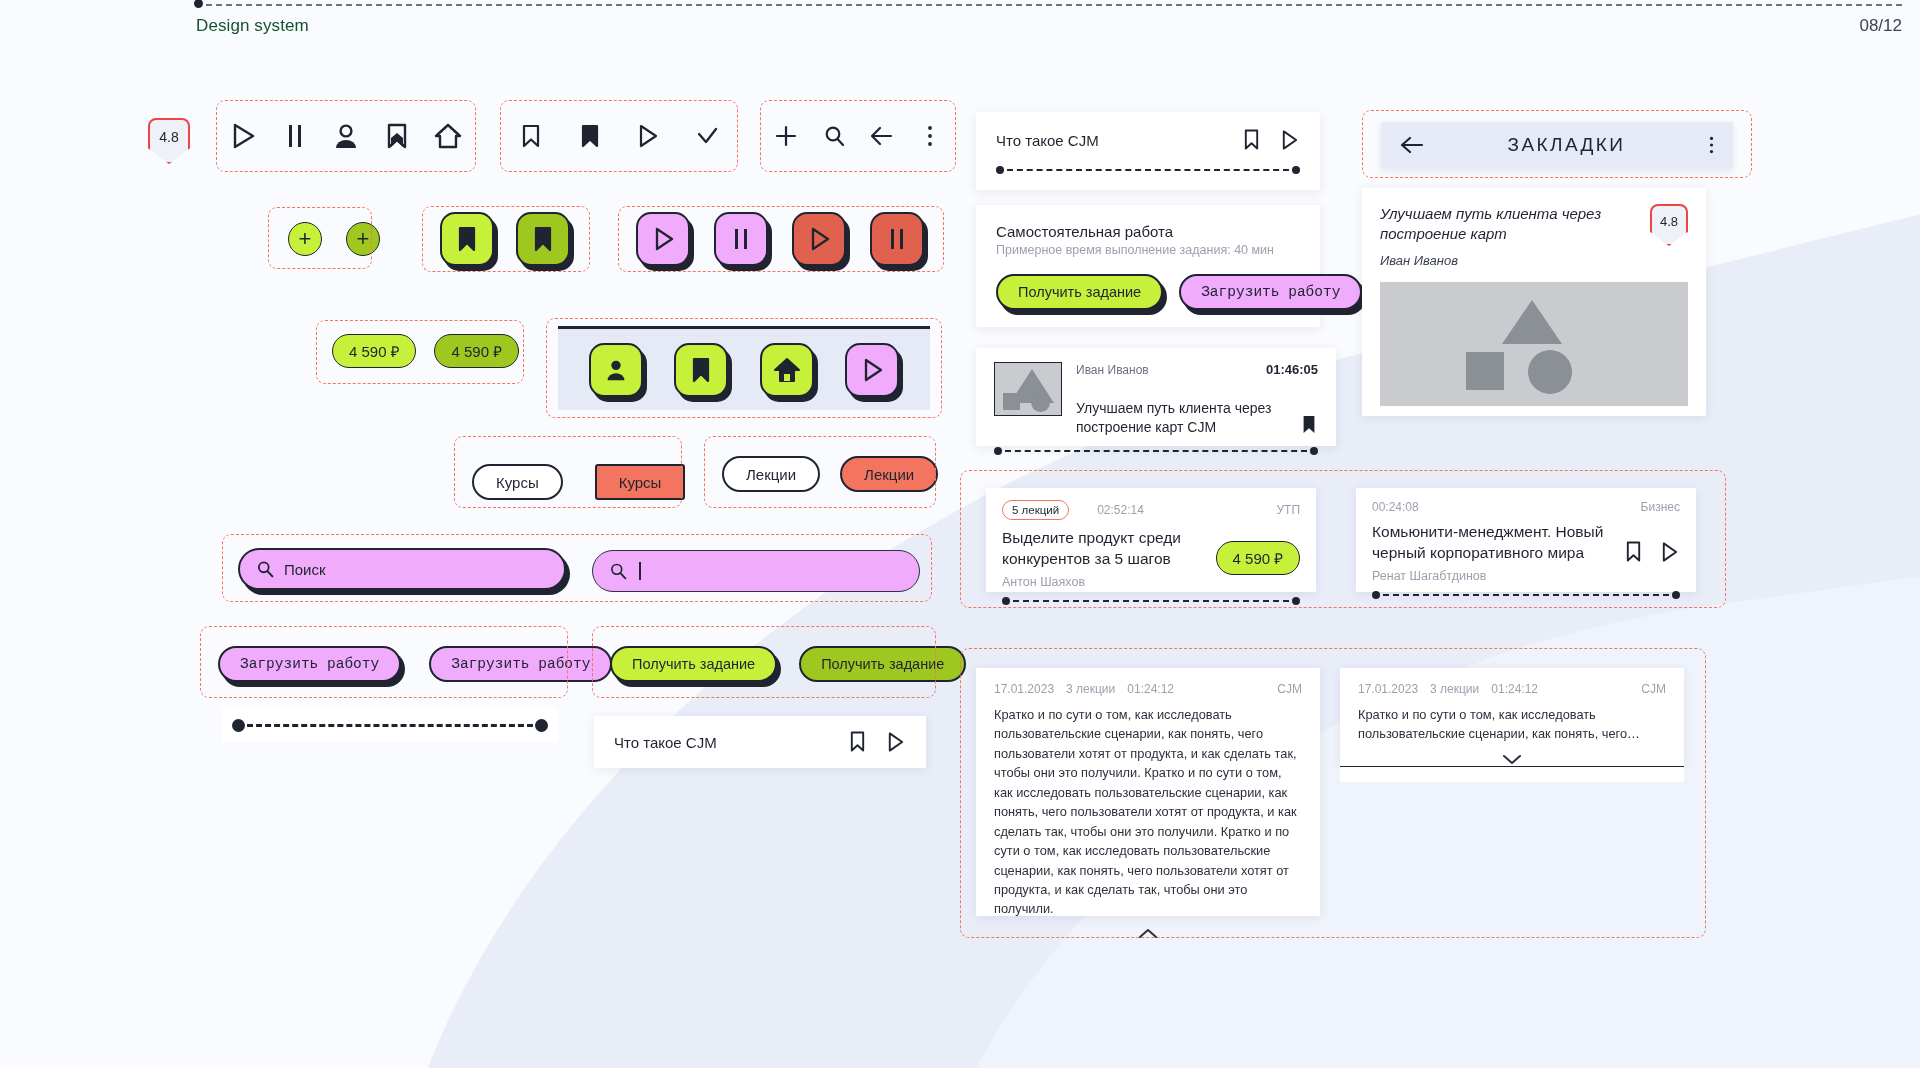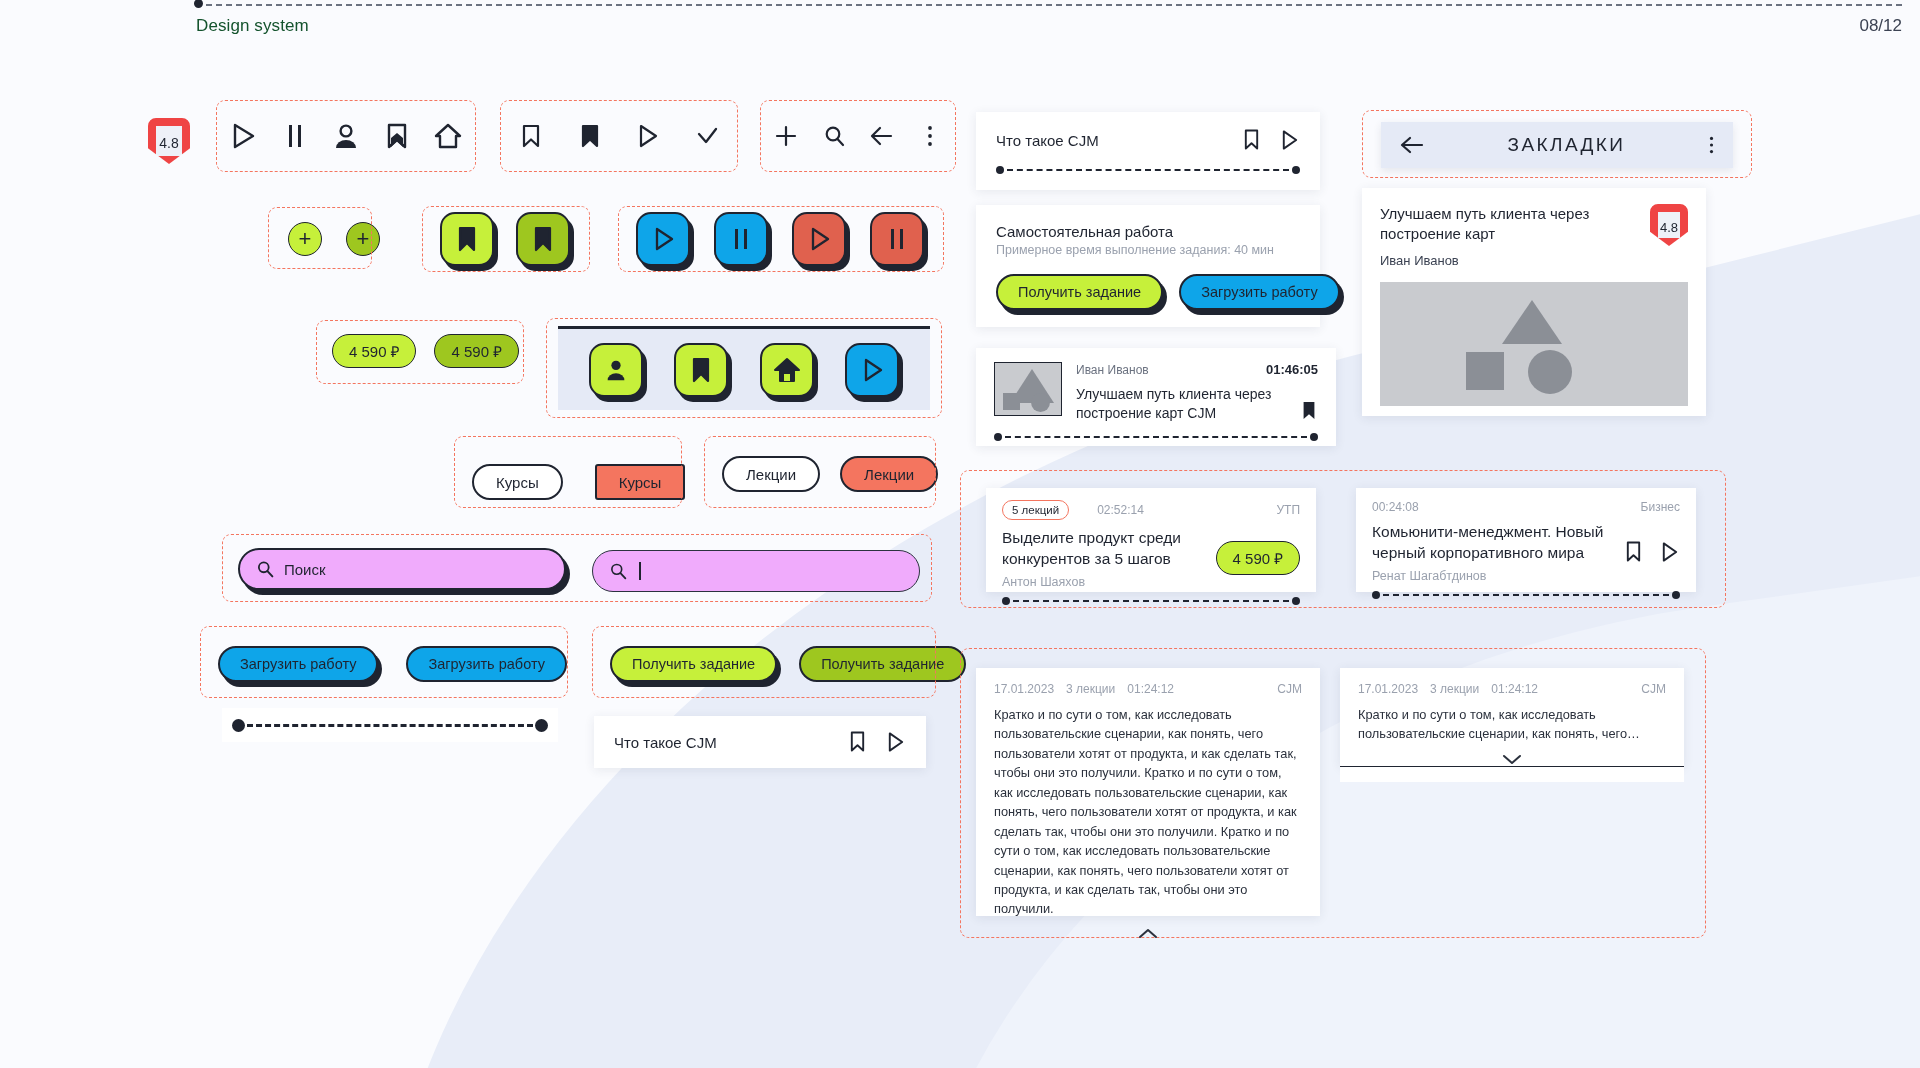--- a/index.html
+++ b/index.html
@@ -74,21 +74,21 @@
 
   
   .ico { display: inline-block; line-height: 0; }
   .ico svg { display: block; }
 
   
   .rating-shield {
     position: relative;
     width: 42px; height: 46px;
     background: #eef1f8;
-    border: 8px solid #ef4444;
+    border: 2px solid #ef4444;
     clip-path: polygon(0 0, 100% 0, 100% 66%, 50% 100%, 0 66%);
     display: flex; align-items: flex-start; justify-content: center;
     font-size: 14px; color: #1f2430;
     padding-top: 9px;
     border-radius: 8px;
   }
 
   
   .toolbar {
     position: absolute;
@@ -115,21 +115,21 @@
   .sqbtn {
     width: 54px; height: 54px;
     border: 2.2px solid #1f2430;
     border-radius: 15px;
     display: flex; align-items: center; justify-content: center;
     cursor: pointer;
   }
   .sh-hard { box-shadow: 4px 5px 0 #1f2430; }
   .bg-green-l { background: #c6f03a; }
   .bg-green-d { background: #9ec71f; }
-  .bg-red-l   { background: #0ea5e9; }
+  .bg-red-l   { background: #f0abfc; font-family: Liberation Mono, monospace; }
   .bg-red-d   { background: #e0614e; }
 
   .price-pill {
     height: 34px; padding: 0 16px;
     border: 1.8px solid #1f2430; border-radius: 18px;
     display: flex; align-items: center; justify-content: center;
     font-size: 15px; color: #1f2430; white-space: nowrap;
     cursor: pointer;
   }
 
@@ -591,21 +591,21 @@
       <div class="thumb" style="width:68px; height:54px;">
         <span class="tri" style="left:15px; top:6px;"></span>
         <span class="sq" style="left:8px; top:30px; width:17px; height:17px;"></span>
         <span class="cir" style="left:36px; top:30px; width:19px; height:19px;"></span>
       </div>
       <div style="flex:1; min-width:0;">
         <div class="row-between">
           <span class="meta-dark">Иван Иванов</span>
           <span style="font-size:13px; color:#1f2430; font-weight:600;">01:46:05</span>
         </div>
-        <div style="display:flex; align-items:flex-end; justify-content:space-between; gap:10px; margin-top:8px;">
+        <div style="display:flex; align-items:flex-end; justify-content:space-between; gap:10px; margin-top:22px;">
           <span style="font-size:14px; color:#1f2430; line-height:1.35;">Улучшаем путь клиента через построение карт CJM</span>
           <span class="ico" style="flex:none;">
             <svg width="18" height="24" viewBox="0 0 20 24">
                 <path d="M4 2 h12 v19 l-6 -5.5 l-6 5.5 Z" fill="#1f2430"></path>
               </svg>
           </span>
         </div>
       </div>
     </div>
     <div class="dash-prog" style="margin-top:10px;">
@@ -723,21 +723,21 @@
       <svg width="7" height="22" viewBox="0 0 8 22">
           <circle cx="4" cy="3.5" r="1.8" fill="#1f2430"></circle>
           <circle cx="4" cy="11" r="1.8" fill="#1f2430"></circle>
           <circle cx="4" cy="18.5" r="1.8" fill="#1f2430"></circle>
         </svg>
     </span>
   </div>
 
   <div class="card" style="left:1362px; top:188px; width:344px; height:228px; padding:16px 18px;">
     <div style="display:flex; align-items:flex-start; justify-content:space-between; gap:12px;">
-      <div style="flex:1; min-width:0;">
+      <div style="flex:1; min-width:0;font-style:italic;">
         <div style="font-size:15px; color:#1f2430; line-height:1.33;">Улучшаем путь клиента через построение карт</div>
         <div style="font-size:13px; color:#3b4252; margin-top:9px;">Иван Иванов</div>
       </div>
       <div class="rating-shield" style="flex:none; width:38px; height:42px; font-size:13px; padding-top:8px;">
         <span>4.8</span>
       </div>
     </div>
     <div class="thumb" style="margin-top:14px; width:308px; height:124px; border:none; background:#c9cbcf;">
       <span class="tri" style="left:122px; top:18px; border-left-width:30px; border-right-width:30px; border-bottom-width:44px;"></span>
       <span class="sq" style="left:86px; top:70px; width:38px; height:38px;"></span>

